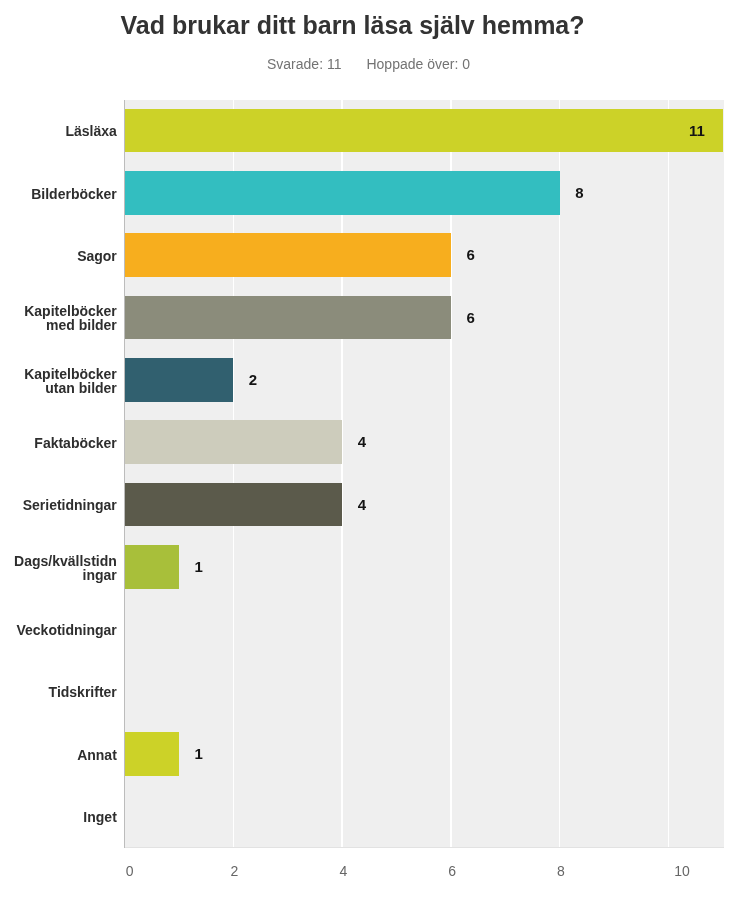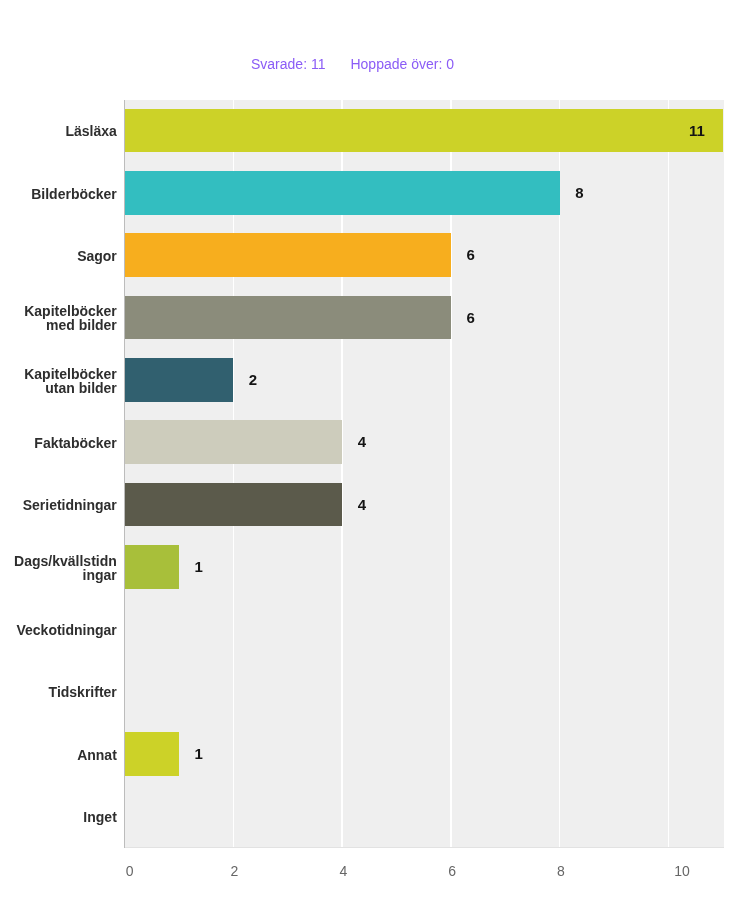--- a/index.html
+++ b/index.html
@@ -99,21 +99,22 @@
     color: #666666;
     transform: translateX(-50%);
   }
   .x-tick.first { transform: translateX(0); }
 </style>
 </head>
 <body style="background: rgb(255, 255, 255);">
 
 <div id="page">
 
-  <div class="chart-subtitle" style="color: #8b5cf6;"><span>Svarade: 11</span><span class="gap"></span><span>Hoppade över: 0</span></div>
+  <div class="chart-title" style="color: rgb(51, 51, 51);">Vad brukar ditt barn läsa själv hemma?</div>
+  <div class="chart-subtitle" style="color: #737373; padding-left: 16px;"><span>Svarade: 11</span><span class="gap"></span><span>Hoppade över: 0</span></div>
 
   <div class="axis-line" style="background: rgb(188, 188, 188);"></div>
   <div class="plot" id="plot" style="background: rgb(239, 239, 239);">
       <div class="gridline" style="background: rgb(255, 255, 255); left: 107.618px;"></div>
       <div class="gridline" style="background: rgb(255, 255, 255); left: 216.436px;"></div>
       <div class="gridline" style="background: rgb(255, 255, 255); left: 325.255px;"></div>
       <div class="gridline" style="background: rgb(255, 255, 255); left: 434.073px;"></div>
       <div class="gridline" style="background: rgb(255, 255, 255); left: 542.891px;"></div>
       <div class="bar-row" style="top: 0px; height: 62.3333px;">
         <div class="bar" style="width: 598.5px; background: rgb(204, 210, 40);"></div>

